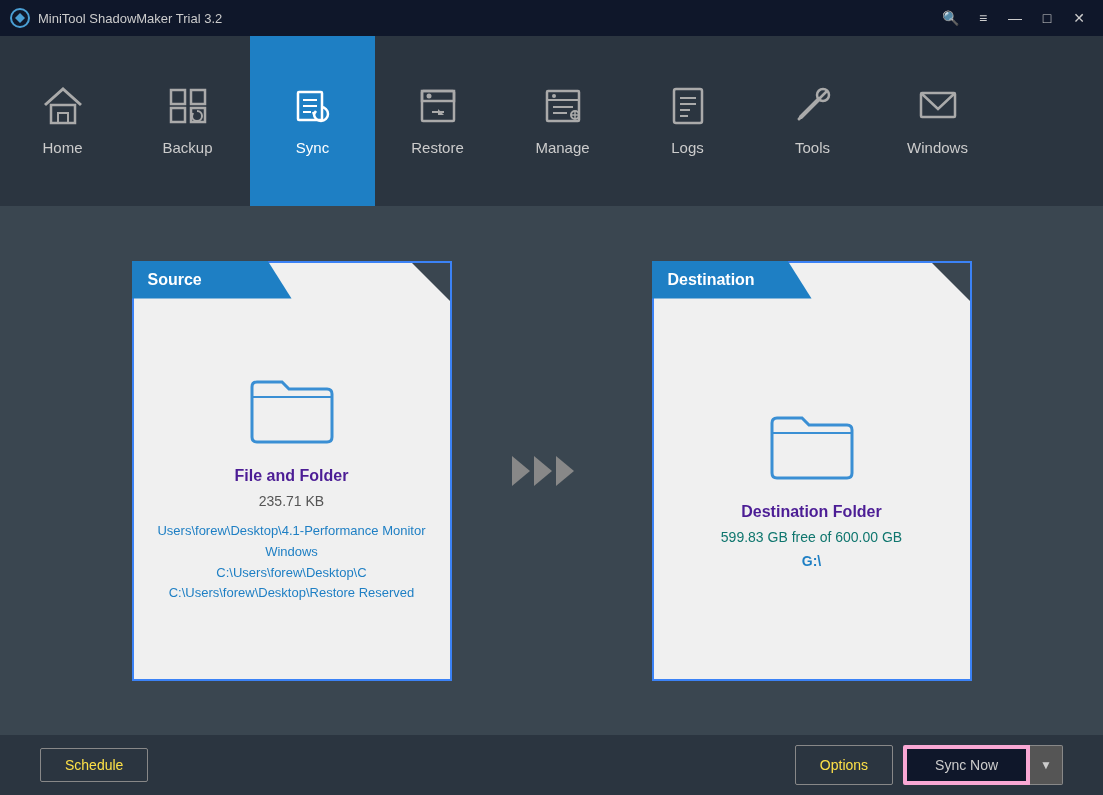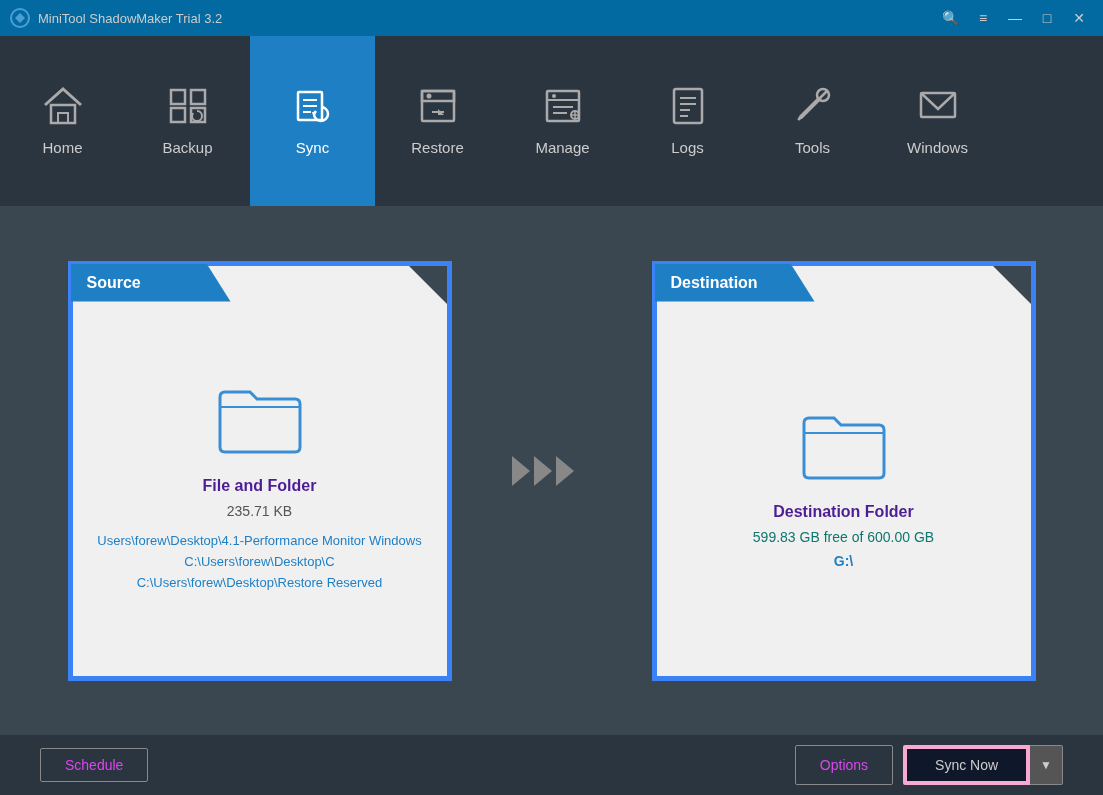--- a/index.html
+++ b/index.html
@@ -7,21 +7,21 @@
       width: 1103px;
       height: 795px;
       background: #2b3540;
       font-family: 'Segoe UI', Arial, sans-serif;
       overflow: hidden;
       color: #fff;
     }
 
     
     #title-bar {
-      background: #0369a1;
+      background: #0f172a;
       height: 36px;
       display: flex;
       align-items: center;
       padding: 0 10px;
       justify-content: space-between;
       gap: 8px;
     }
     #title-bar-left {
       display: flex;
       align-items: center;
@@ -90,25 +90,25 @@
       height: calc(795px - 36px - 170px - 60px);
       display: flex;
       align-items: center;
       justify-content: center;
       gap: 60px;
       padding: 20px 40px;
     }
 
     
     .card {
-      width: 384px;
+      width: 320px;
       height: 420px;
       background: #f0f0f0;
       position: relative;
-      border: 5px solid #3b82f6;
+      border: 2px solid #3b82f6;
     }
     .card-header {
       position: absolute;
       top: -2px;
       left: -2px;
       background: #1e7fc4;
       color: #fff;
       font-size: 16px;
       font-weight: bold;
       padding: 6px 18px 6px 16px;
@@ -173,21 +173,21 @@
       background: #2b3540;
       height: 60px;
       display: flex;
       align-items: center;
       justify-content: space-between;
       padding: 0 40px;
     }
     .bottom-btn {
       background: transparent;
       border: 1px solid #888;
-      color: #d946ef;
+      color: #fde047;
       padding: 8px 24px;
       font-size: 14px;
       cursor: pointer;
       border-radius: 2px;
     }
     #right-btns {
       display: flex;
       gap: 0;
     }
     #sync-now-btn {

